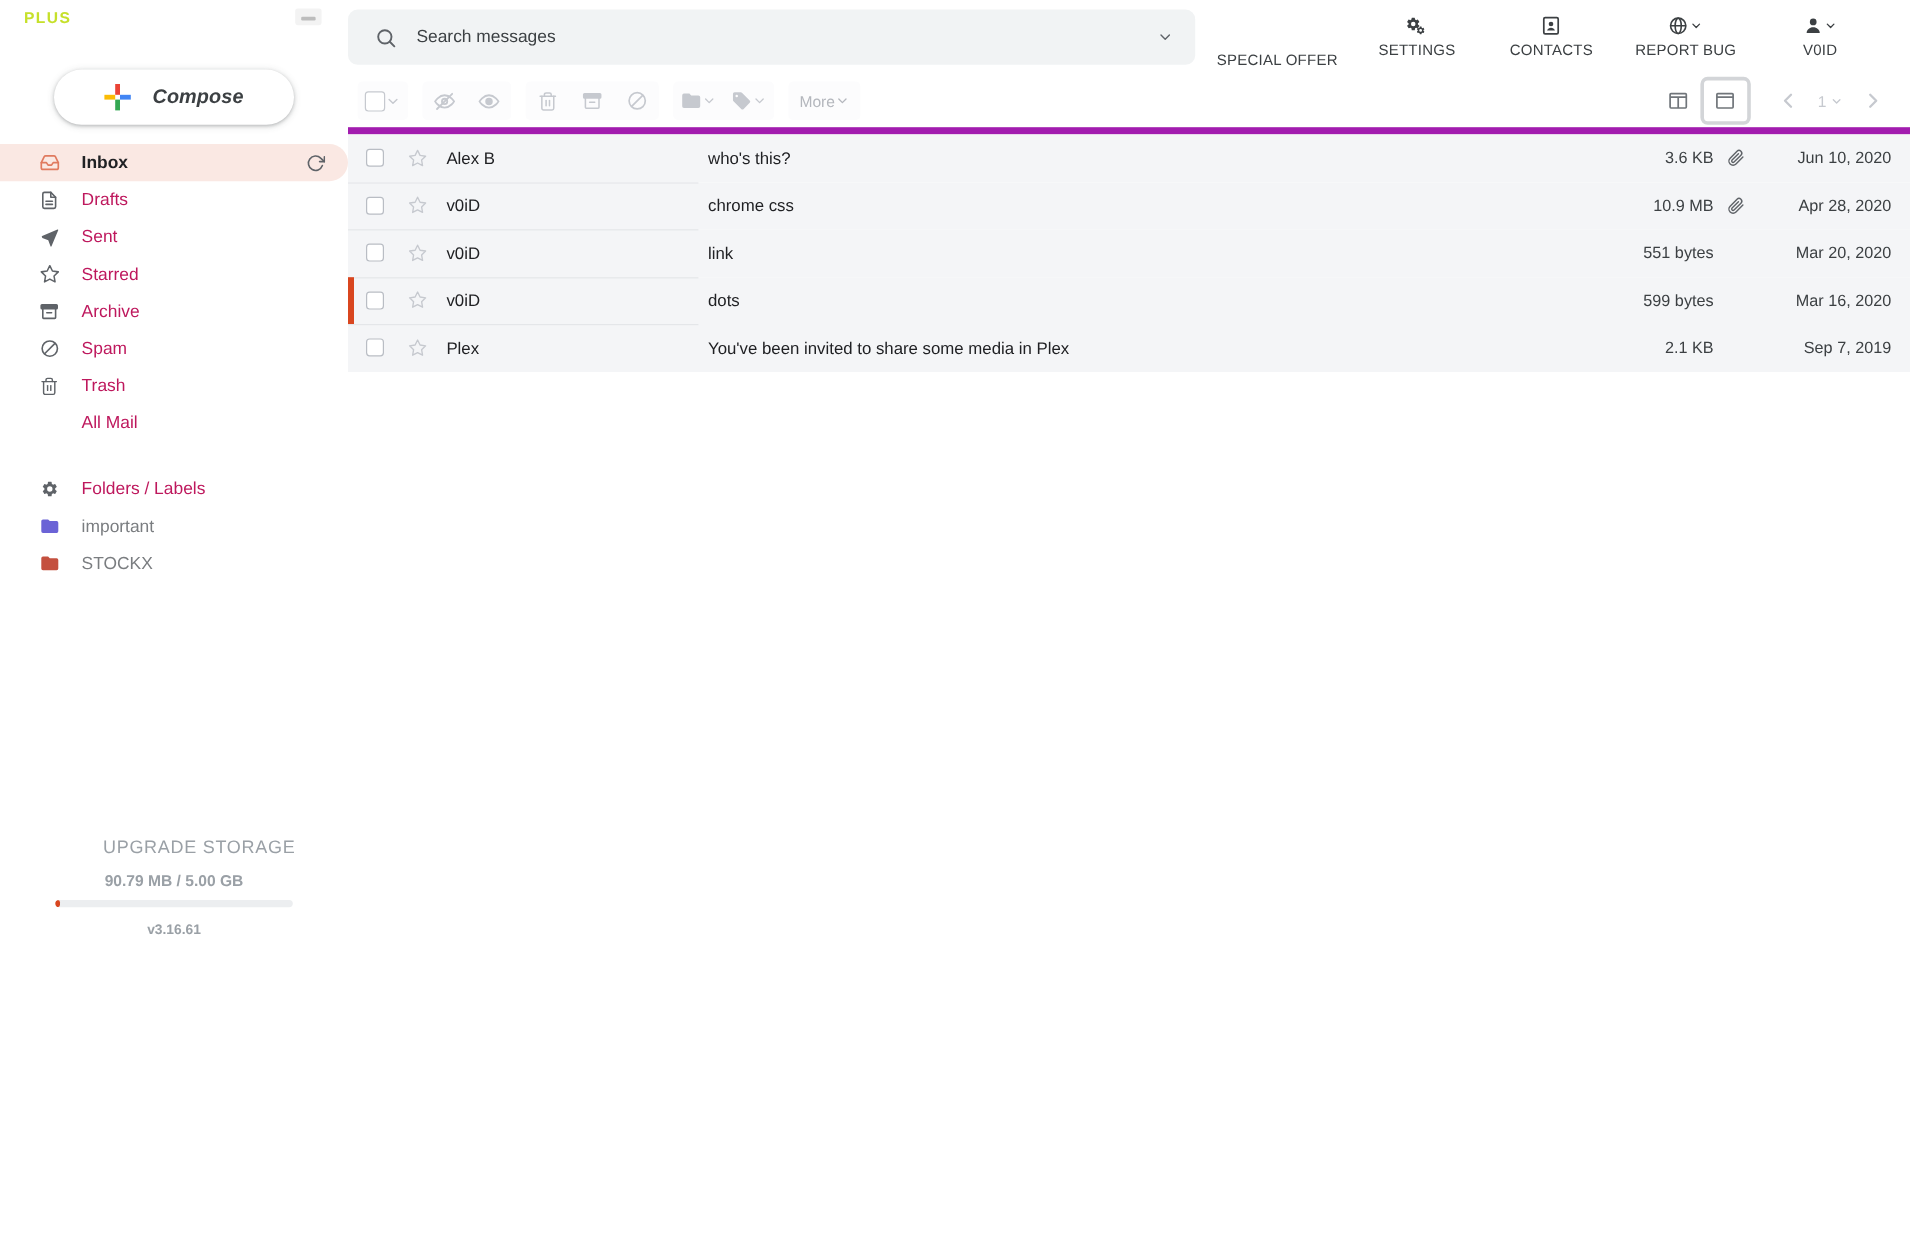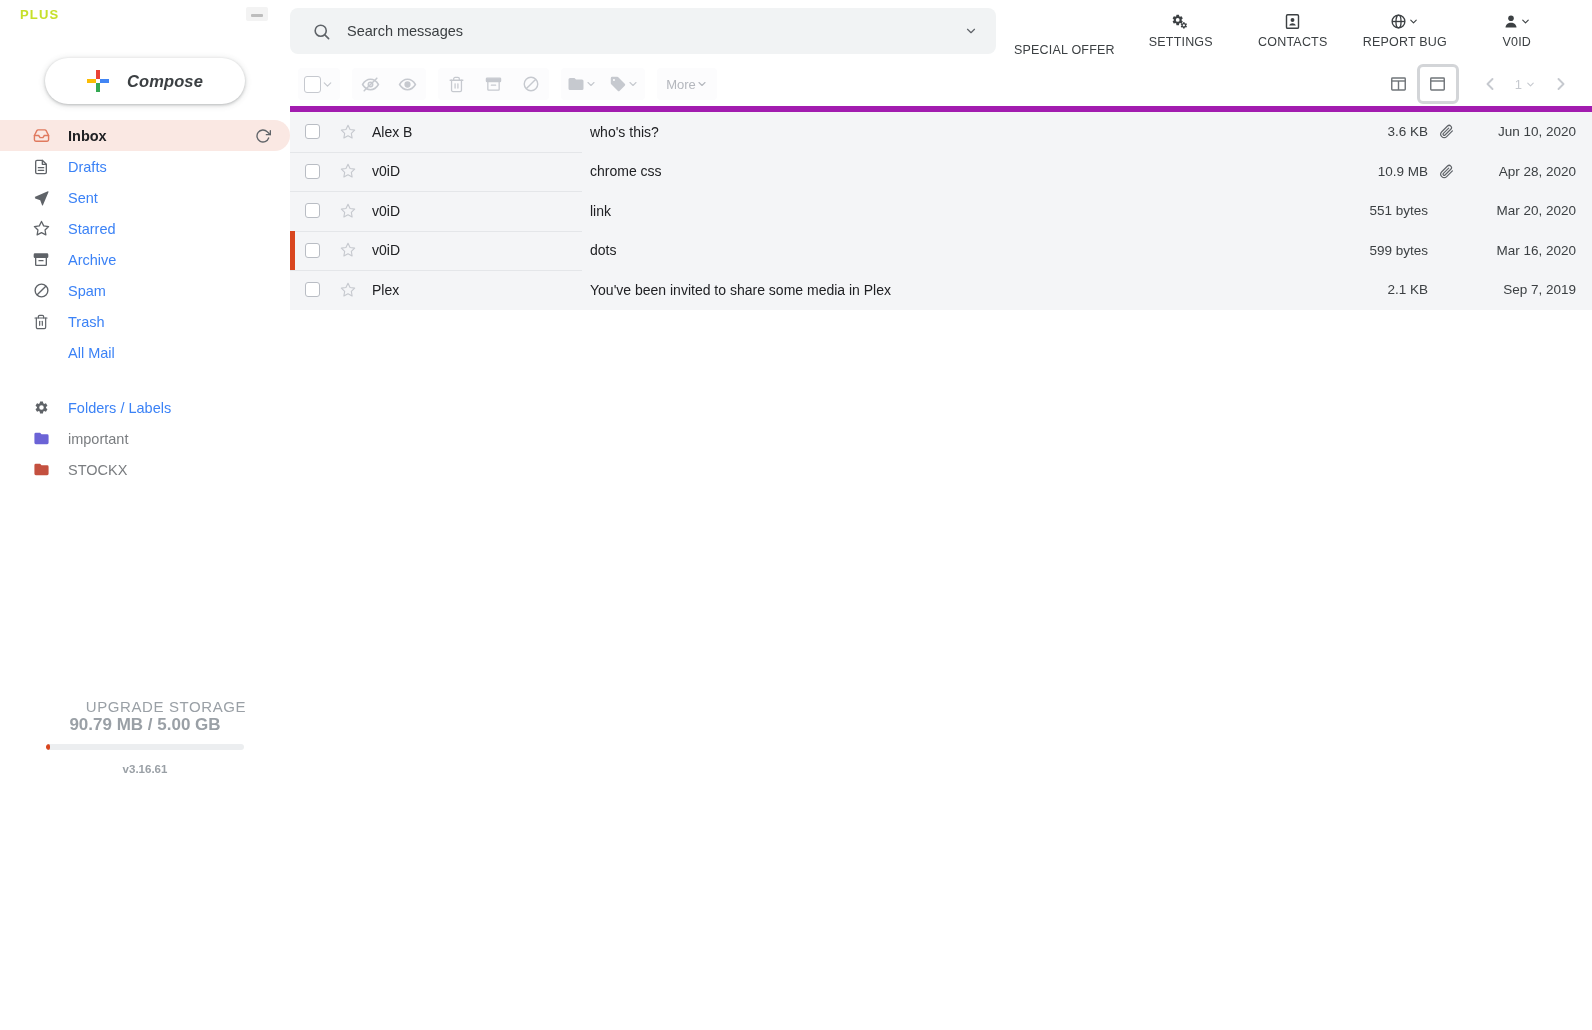--- a/index.html
+++ b/index.html
@@ -82,21 +82,21 @@
     color: #3c4043;
   }
   .nav-item .ni-icon {
     width: 22px; flex: 0 0 22px;
     display:flex; align-items:center; justify-content:center;
     color: #5f6368;
   }
   .nav-item .ni-label {
     margin-left: 16px;
     font-size: 14.5px;
-    color: #3b82f6;
+    color: #be185d;
     flex: 1 1 auto;
     white-space: nowrap;
   }
   .nav-item.active { background: #fae8e3; }
   .nav-item.active .ni-label { font-weight: 700; color: #202124; }
   .nav-item.active .ni-icon { color: #e07a5f; }
   .nav-item .ni-action { width:18px; height:18px; color:#5f6368; display:flex;align-items:center;justify-content:center; }
 
   .nav-gap { height: 24px; }
 
@@ -109,24 +109,24 @@
     top: 698px;
     text-align: center;
   }
   .storage-title {
     font-size: 15px;
     letter-spacing: .6px;
     color: #9aa0a6;
     padding-left: 42px;
   }
   .storage-amount {
-    font-size: 17px;
+    font-size: 13px;
     font-weight: 700;
     color: #9aa0a6;
-    margin-top: 0;
+    margin-top: 11px;
   }
   .storage-bar {
     margin: 9px auto 0 auto;
     width: 198px;
     height: 6px;
     border-radius: 3px;
     background: #eceef0;
     overflow: hidden;
   }
   .storage-fill { height: 100%; background: #d9461f; border-radius: 3px; }

